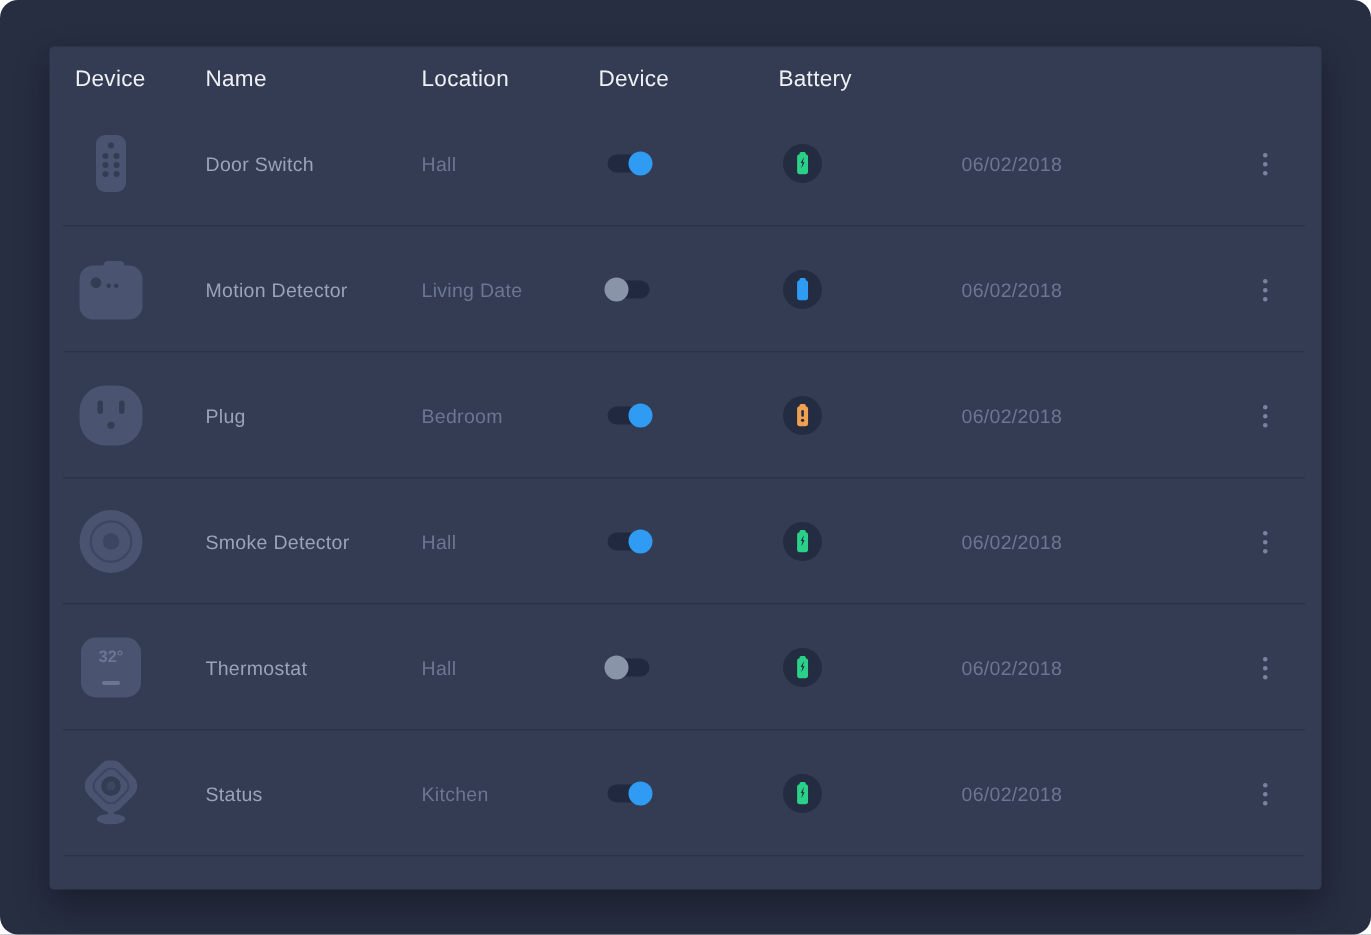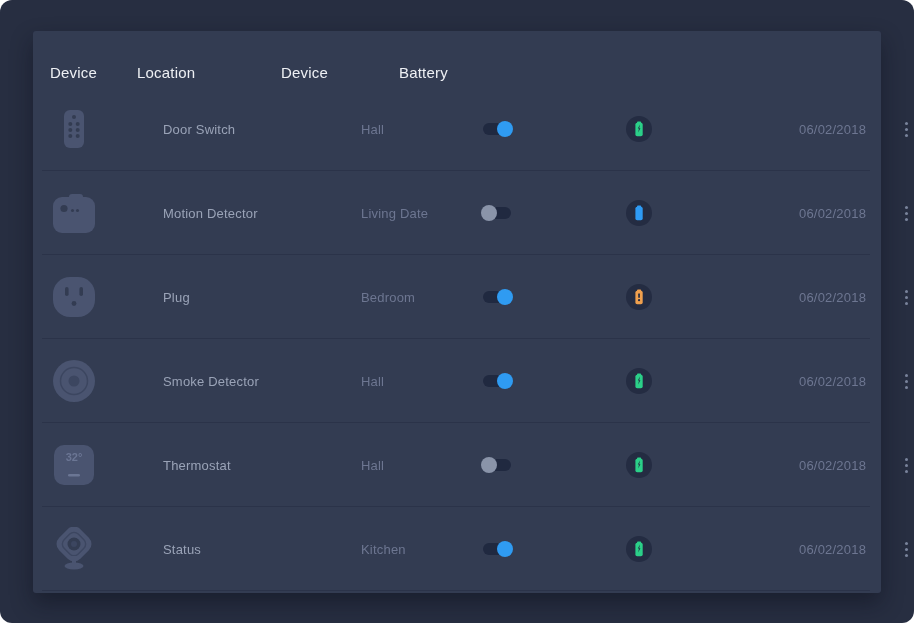--- a/index.html
+++ b/index.html
@@ -3,45 +3,46 @@
 <meta charset="utf-8">
 <style>
   html,body{margin:0;padding:0;background:#ffffff;width:914px;height:623px;overflow:hidden;
     font-family:"Liberation Sans", sans-serif;}
   .window{position:absolute;left:0;top:0;width:914px;height:623px;border-radius:12px;
     background:var(--window-bg);overflow:hidden;}
   .card{position:absolute;left:33px;top:31px;width:848px;height:562px;border-radius:3px;
     background:var(--card-bg);box-shadow:0 10px 22px rgba(10,14,24,.45);}
   .grid{display:grid;grid-template-columns:87px 144px 118px 120px 122px 1fr 28px;
     align-items:center;padding:0 24px 0 17px;}
-  .thead{height:30px;padding-top:26px;}
+  .thead{height:30px;padding-top:6px;}
   .th{color:var(--header-text);font-size:15px;letter-spacing:.2px;}
-  .row{height:84px;position:relative;gap:26px;}
+  .row{height:84px;position:relative;}
   .row::after{content:"";position:absolute;left:9px;right:11px;bottom:0;height:1px;
     background:var(--divider);}
   .cell-icon{width:44px;height:44px;margin-left:2px;}
   .name{color:var(--name-text);font-size:13px;letter-spacing:.2px;}
-  .muted{color:var(--muted-text);font-size:13px;letter-spacing:.2px;margin-left:28px;}
+  .muted{color:var(--muted-text);font-size:13px;letter-spacing:.2px;}
   .toggle{position:relative;width:28px;height:12px;border-radius:6px;
     background:var(--toggle-track);margin-left:6px;cursor:pointer;}
   .toggle .knob{position:absolute;top:-2px;width:16px;height:16px;border-radius:50%;}
   .toggle.on .knob{right:-2px;background:var(--toggle-on);}
   .toggle.off .knob{left:-2px;background:var(--toggle-off-knob);}
   .battery{width:26px;height:26px;margin-left:3px;}
   .kebab{display:flex;flex-direction:column;align-items:center;gap:3px;width:20px;
     padding:6px 0;cursor:pointer;justify-self:center;}
   .kebab i{width:3px;height:3px;border-radius:50%;background:var(--kebab);}
 </style>
 </head>
 <body>
 
 <div class="window">
   <div class="card">
     <div class="grid thead">
       <div class="th">Device</div>
+      <div class="th">Name</div>
       <div class="th">Location</div>
       <div class="th">Device</div>
       <div class="th">Battery</div>
       <div></div>
     </div>
     <div>
   <div class="grid row">
     <div class="cell-icon"><svg width="44" height="44" viewBox="0 0 44 44">
     <rect x="12" y="3" width="20" height="38" rx="6" fill="#4a5470"></rect>
     <circle cx="22" cy="10" r="2" fill="#333c52"></circle>

